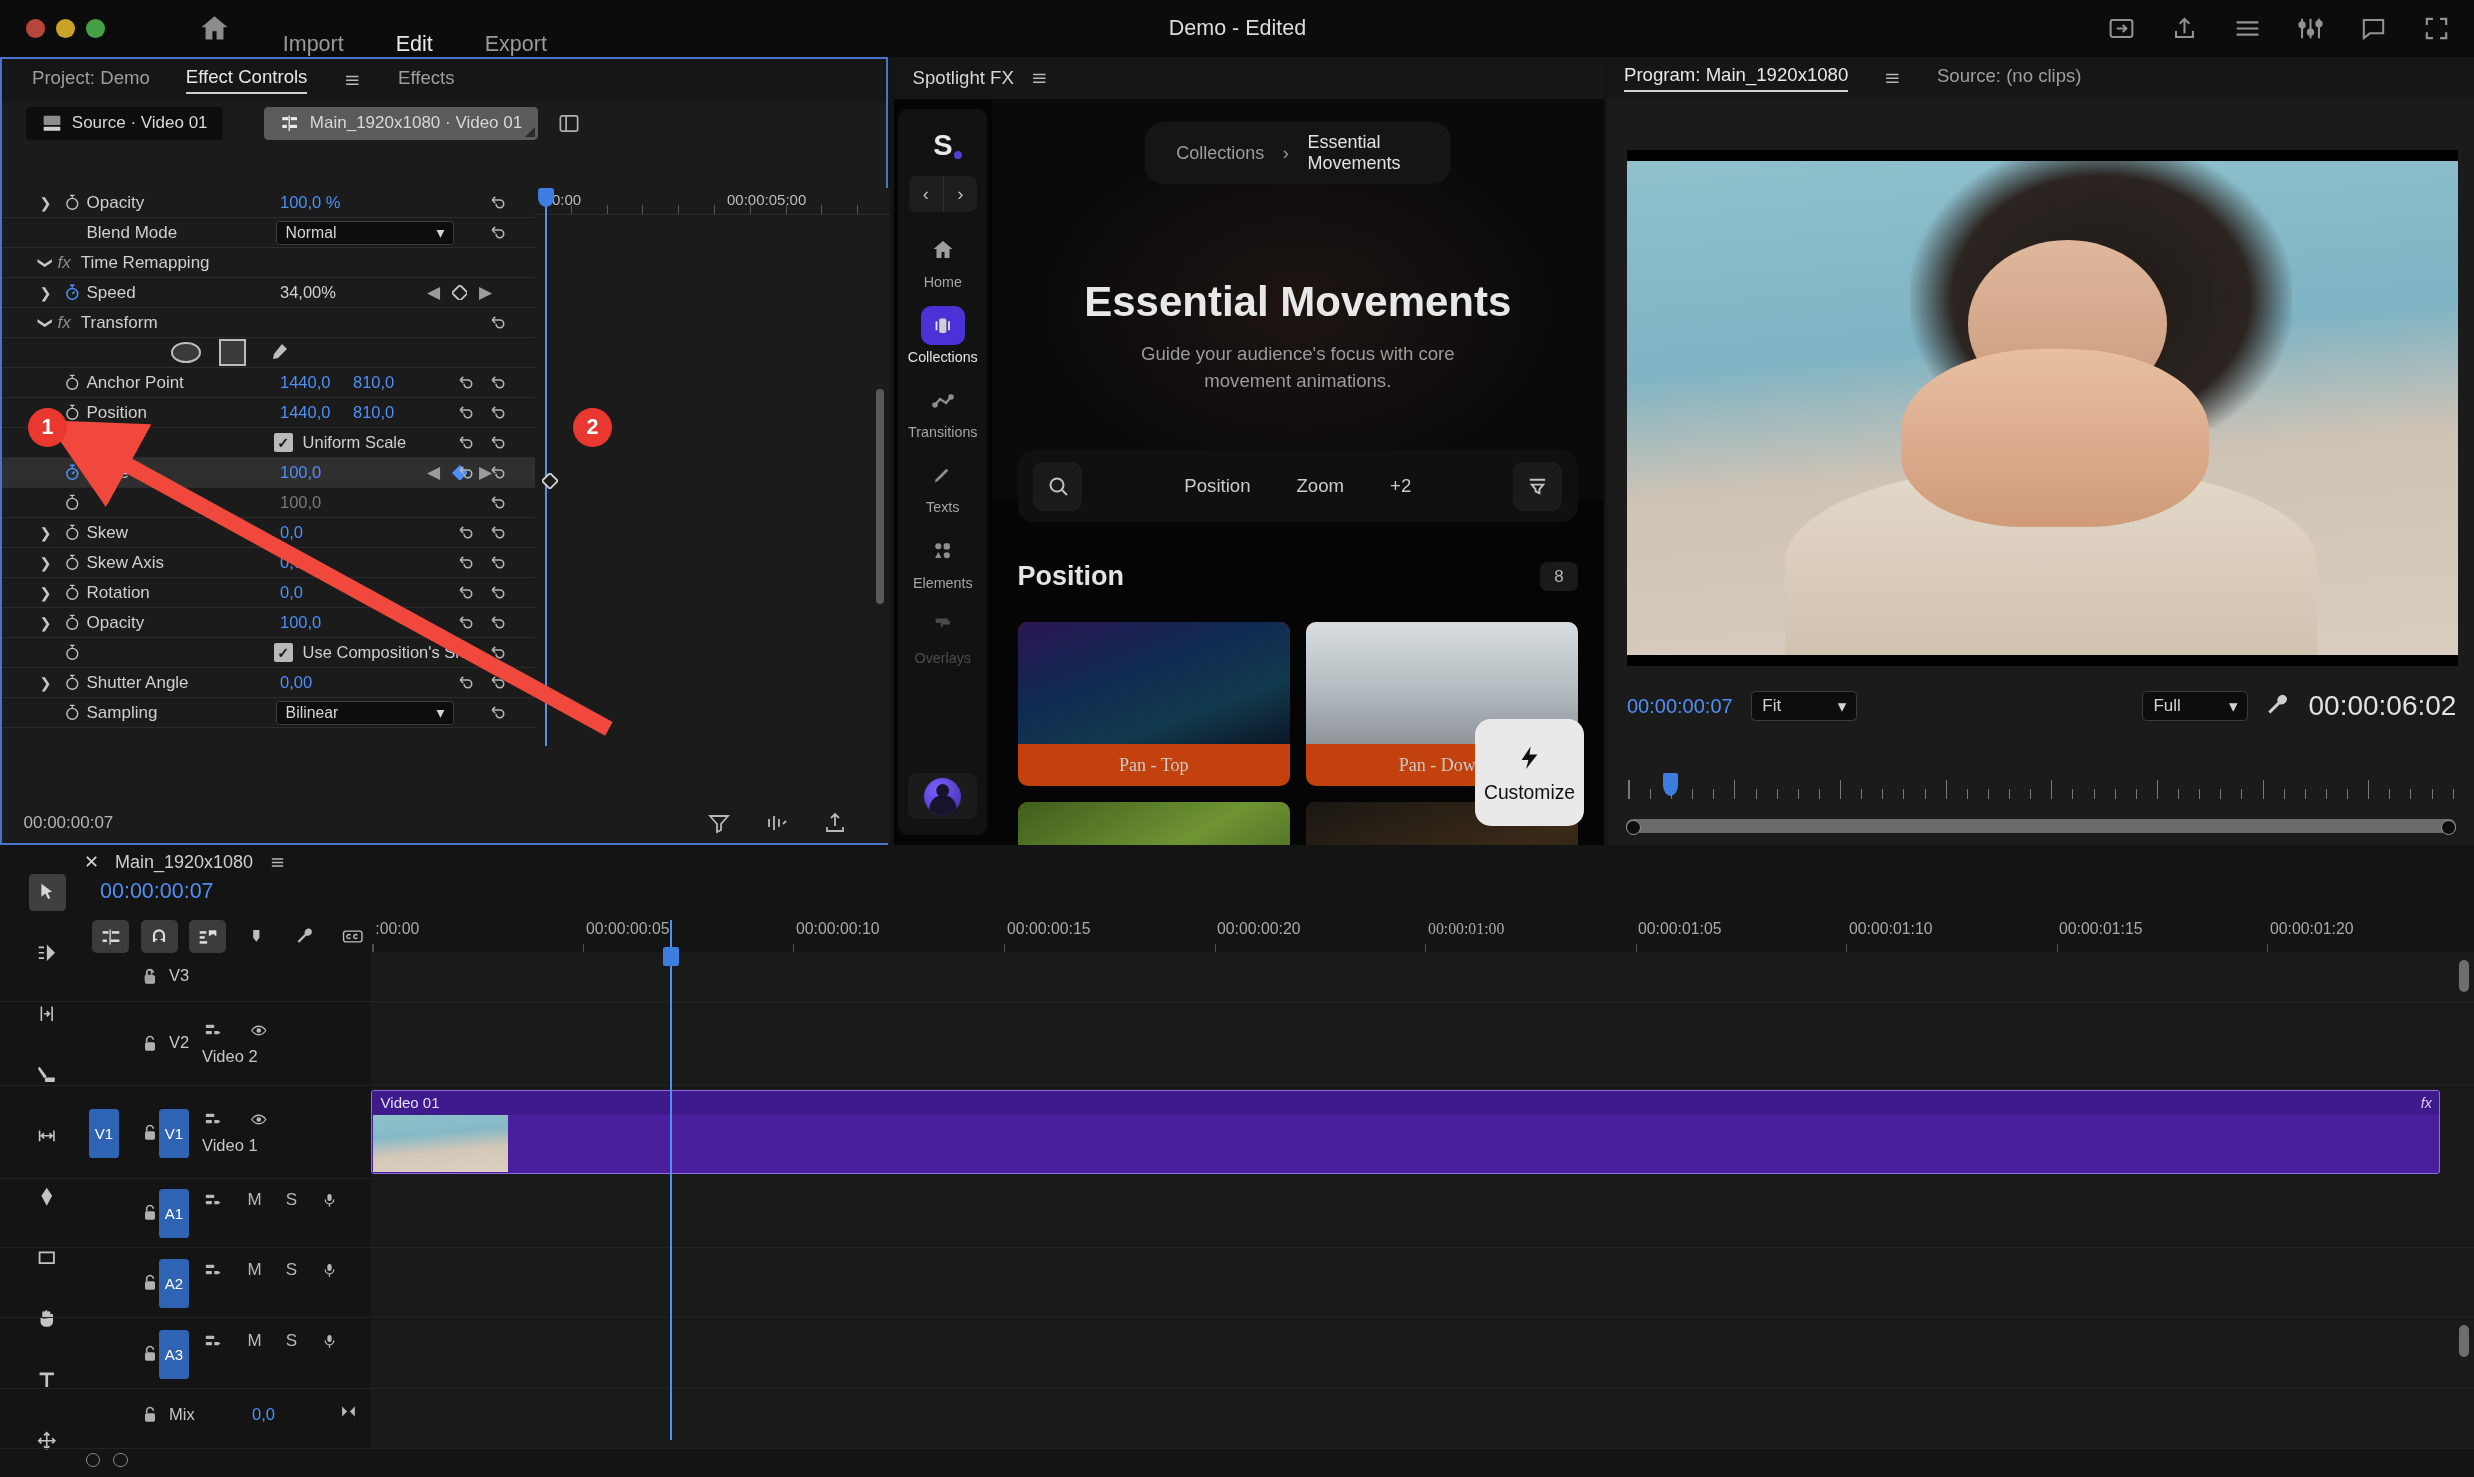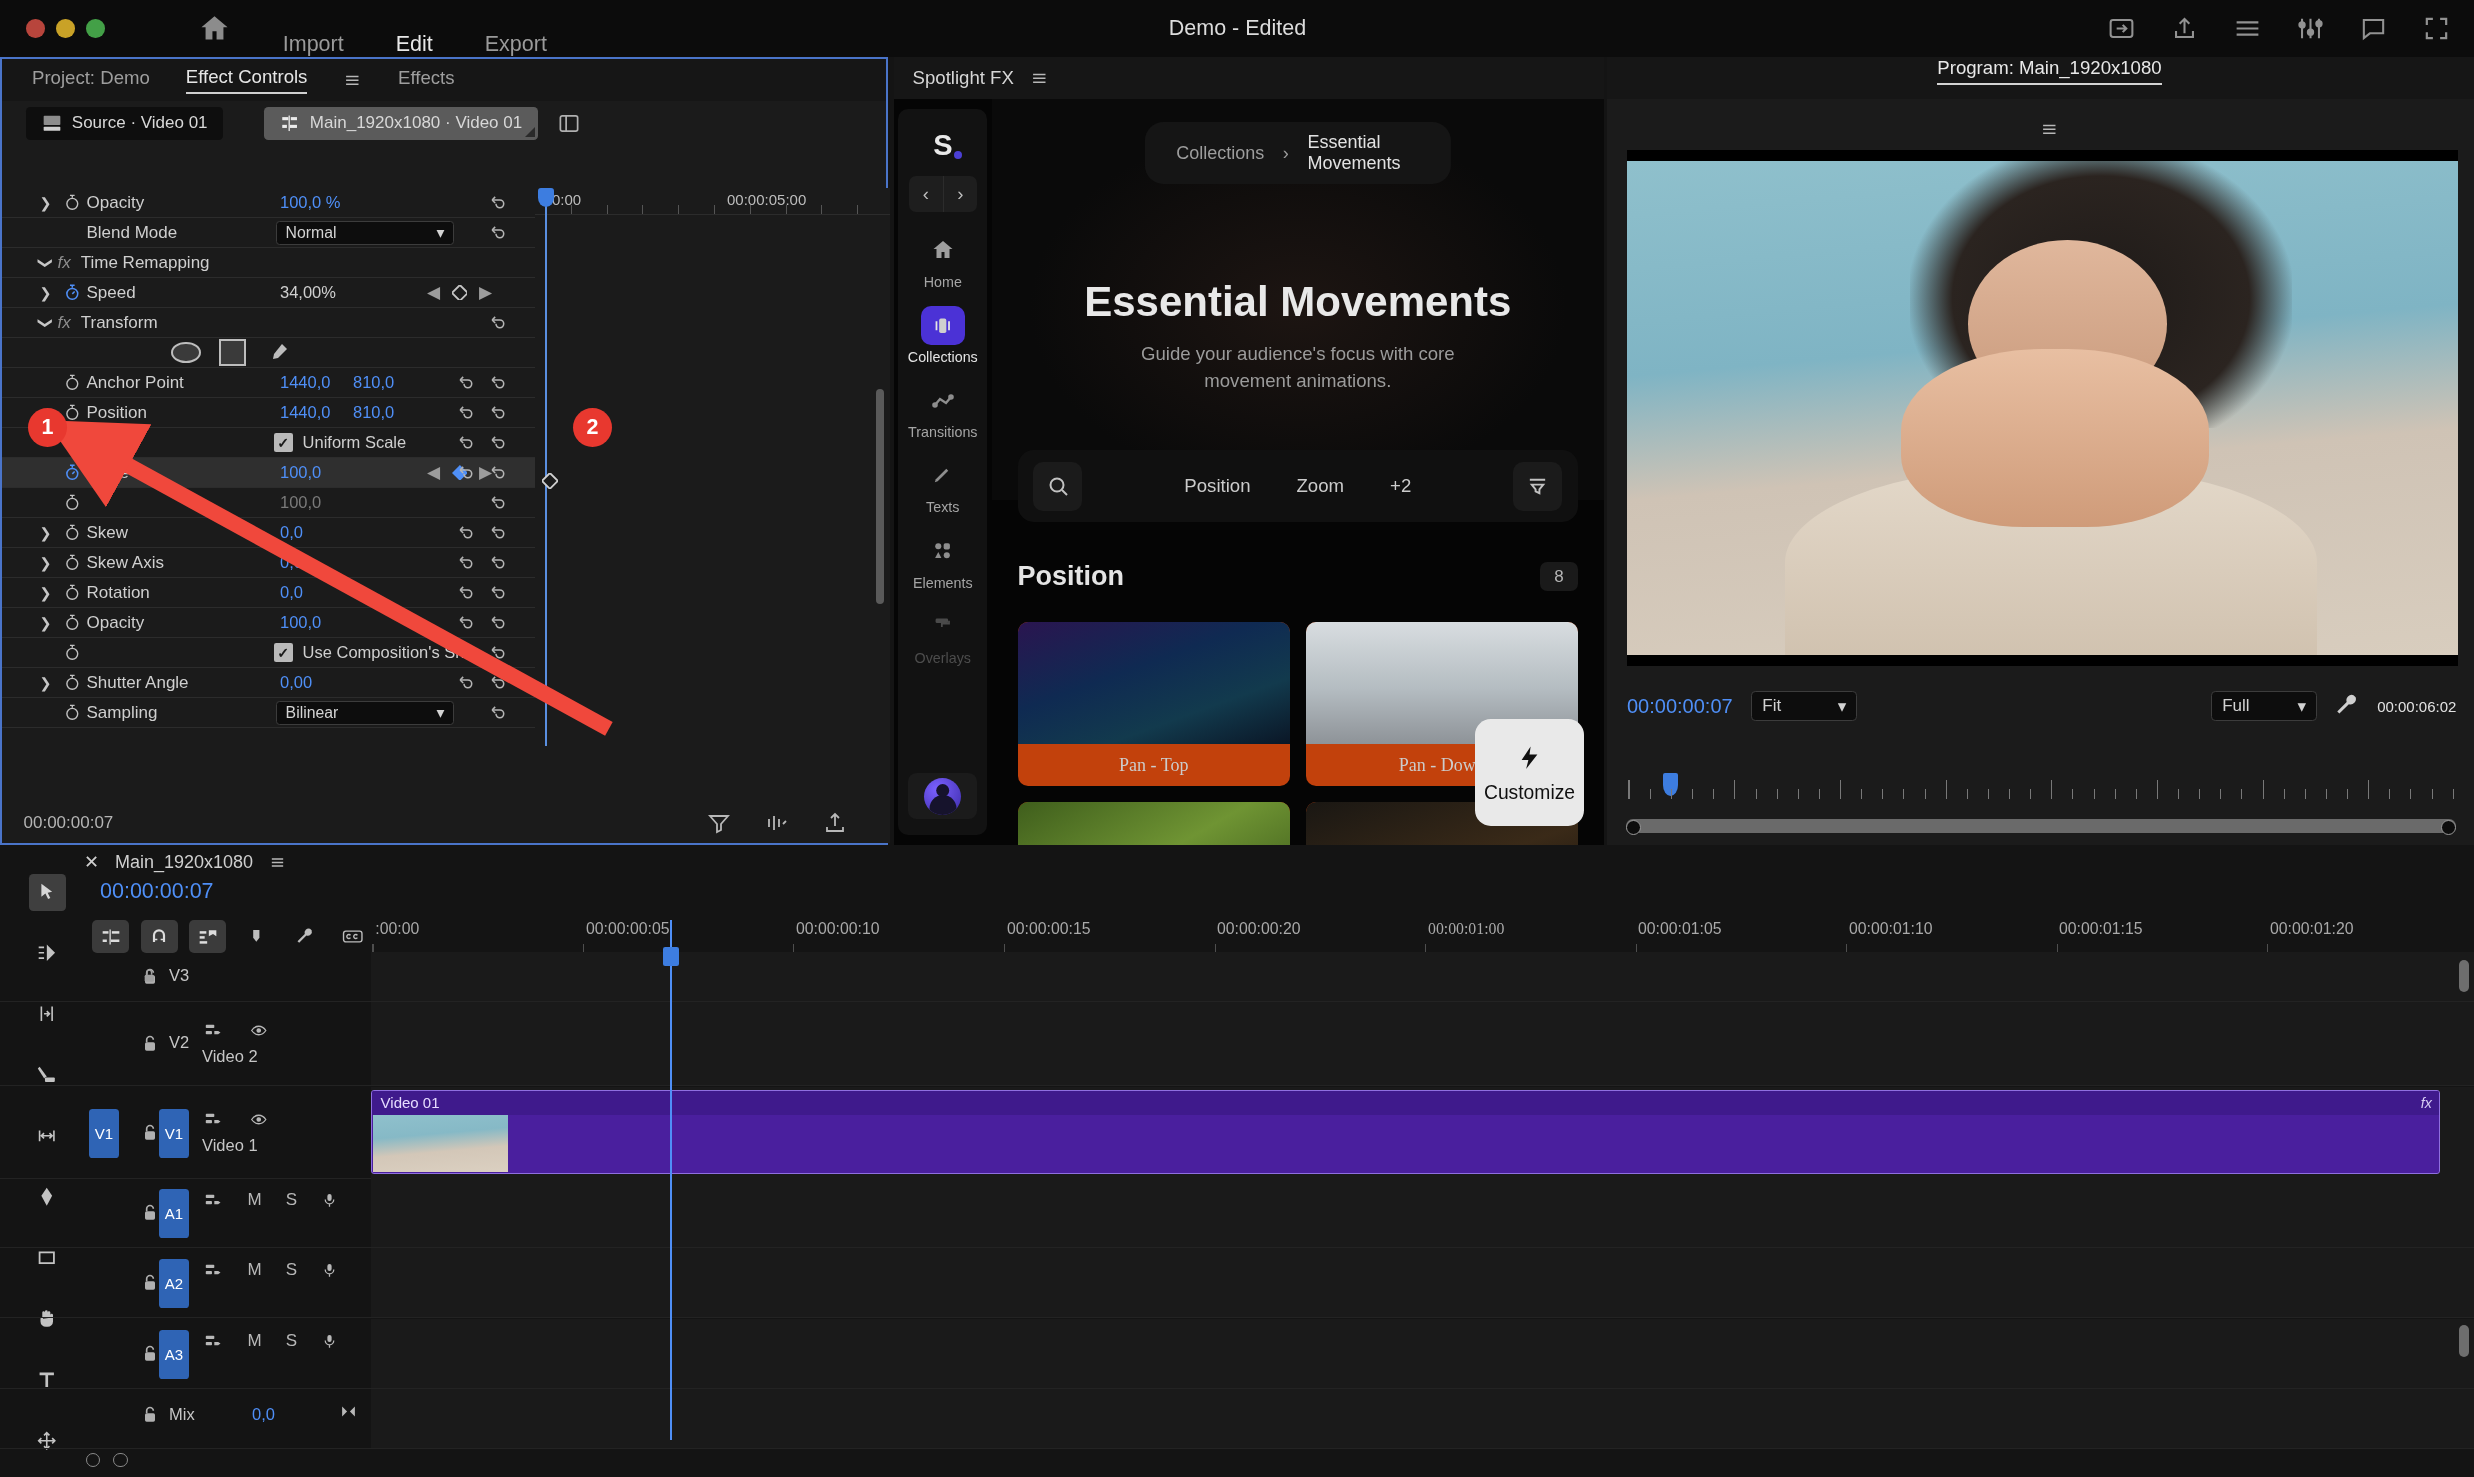--- a/index.html
+++ b/index.html
@@ -167,21 +167,21 @@
   .customize {
     position: absolute; right: 20px; bottom: 18.6px; width: 109px; height: 107px;
     background: #e9e9e9; border-radius: 15.8px; display: flex; flex-direction: column;
     align-items: center; justify-content: center; gap: 8.6px; color: #101010; }
   .customize .lbl { font-size: 19.3px; }
   .cards-clip { position:absolute; top:523px; left:0; right:0; bottom:0; overflow:hidden;}
 
   
   .pm-panel { position: absolute; left: 1607px; top: 57px; width: 868px; height: 788px; background: #1b1b1b; }
   .pm-tabs { height: 42px; display: flex; align-items: center; gap: 35px; padding-left: 17px;
-    font-size: 18.6px; background: #161616; flex-direction: column; }
+    font-size: 18.6px; background: #161616; }
   .pm-tab { color: #9e9e9e; padding-bottom: 4.3px; }
   .pm-tab.active { color: #e8e8e8; border-bottom: 2.1px solid #d3d3d3; }
   .pm-stage { position: absolute; top: 93px; left: 20px; width: 831px; height: 516px;
     background: #000; display:flex; align-items:center; justify-content:center;}
   .pm-video { width: 831px; height: 494px; position: relative; overflow: hidden;
     background: linear-gradient(175deg,#8fc0cc 0%, #7fb4c4 38%, #cfc3b5 60%, #d8cdbe 100%); }
   .pm-hair { position:absolute; left:34%; top:-4%; width:46%; height:58%;
      background: radial-gradient(ellipse at 50% 55%, #1e1a18 0%, #2b2420 55%, rgba(40,32,28,0) 72%); }
   .pm-face { position:absolute; left:41%; top:16%; width:24%; height:34%; border-radius:50%;
      background: linear-gradient(180deg,#e0b79c,#c99a7c);}
@@ -189,21 +189,21 @@
      background: linear-gradient(180deg,#e8bfa2,#cf9b79);}
   .pm-body { position:absolute; left:19%; top:62%; width:64%; height:42%; border-radius:46% 46% 0 0;
      background: linear-gradient(180deg,#e3d8c9,#cfc0ad);}
   .pm-toolbar { position: absolute; top: 629px; left: 0; width: 868px; height: 40px;
      display: flex; align-items: center; }
   .pm-tc-left { margin-left: 20px; color: #4f8ff7; font-size: 20px; }
   .pm-sel { height: 30px; min-width: 106px; background: #0d0d0d; border: 0.7px solid #3c3c3c;
      border-radius: 4.3px; display: flex; align-items: center; justify-content: space-between;
      padding: 0 10px; font-size: 17px; color: #d2d2d2; margin-left: 18.6px; }
   .pm-right { position: absolute; right: 18.6px; display: flex; align-items: center; gap: 17px; }
-  .pm-tc-right { color: #e2e2e2; font-size: 15px; }
+  .pm-tc-right { color: #e2e2e2; font-size: 28px; }
   .pm-ruler { position: absolute; top: 716px; left: 18.6px; right: 18.6px; height: 31.5px; }
   .pmr-tick { position: absolute; bottom: 5.7px; width: 1.4px; background: #787878; }
   .pm-ph { position: absolute; top: 0; width: 15.8px; height: 23px; background: #3d7de0; border-radius: 2.1px 2.1px 50% 50%; }
   .pm-zoombar { position: absolute; top: 762px; left: 18.6px; right: 18.6px; height: 14.3px;
      background: #6a6a6a; border-radius: 7.2px; }
   .pm-zoombar:before, .pm-zoombar:after { content:''; position:absolute; top:0.7px; width:13px; height:13px;
      border-radius:50%; background:#0d0d0d; border:1.4px solid #9a9a9a;}
   .pm-zoombar:before { left:0; } .pm-zoombar:after { right:0; }
   .pm-transport { position: absolute; top: 785px; left: 0; width: 868px; height: 43px;
      display: flex; align-items: center; }

